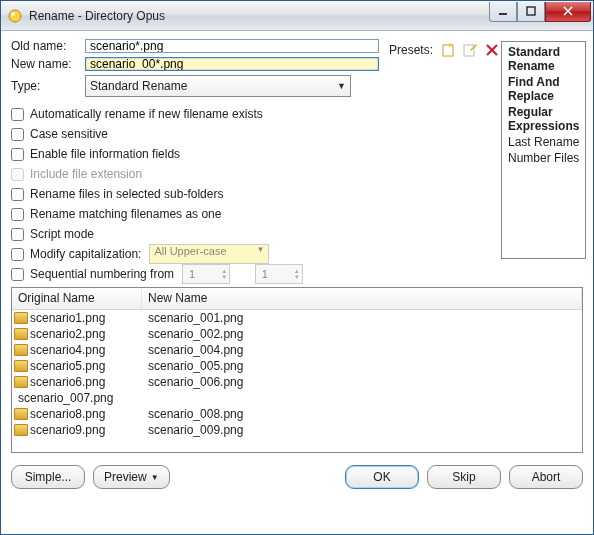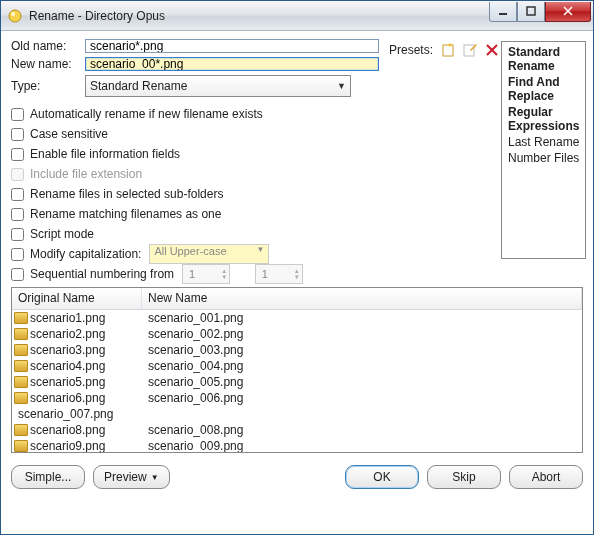--- a/index.html
+++ b/index.html
@@ -217,27 +217,20 @@
           <div class="prow">
             <div class="c1">
               <span class="ficon"></span>
               <span>scenario2.png</span>
             </div>
             <div class="c2">scenario_002.png</div>
           </div>
           <div class="prow">
             <div class="c1">
               <span class="ficon"></span>
-              <span>scenario3.png</span>
-            </div>
-            <div class="c2">scenario_003.png</div>
-          </div>
-          <div class="prow">
-            <div class="c1">
-              <span class="ficon"></span>
               <span>scenario4.png</span>
             </div>
             <div class="c2">scenario_004.png</div>
           </div>
           <div class="prow">
             <div class="c1">
               <span class="ficon"></span>
               <span>scenario5.png</span>
             </div>
             <div class="c2">scenario_005.png</div>

